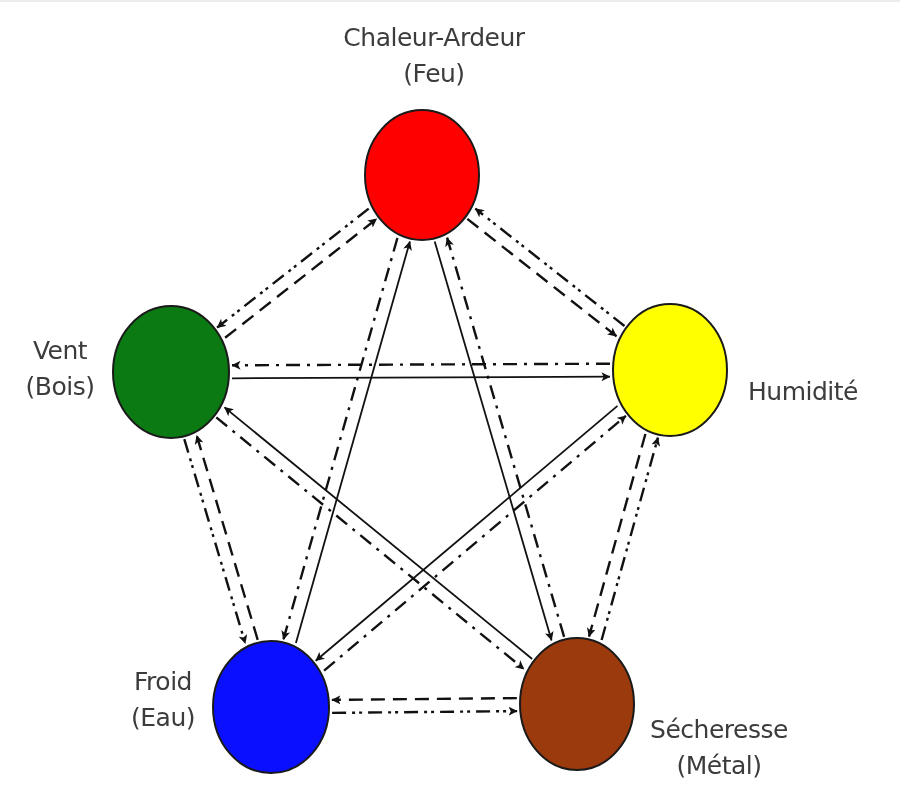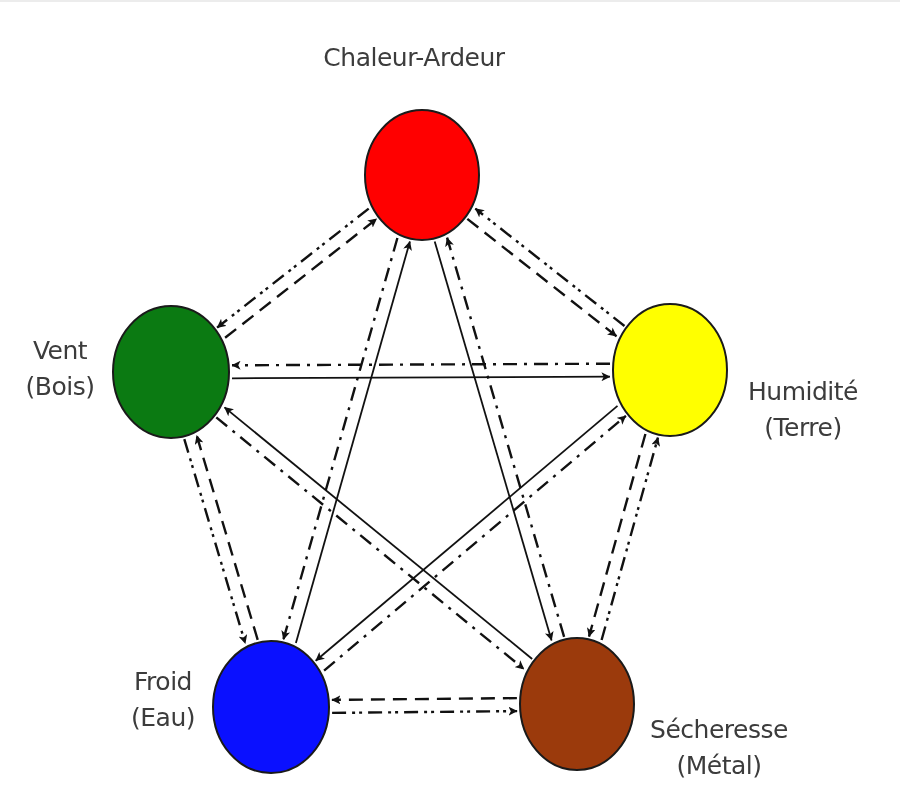--- a/index.html
+++ b/index.html
@@ -55,26 +55,26 @@
       </g>
     <g id="nodes-layer">
         <ellipse cx="422" cy="175" rx="57" ry="65" fill="#ff0000" stroke="#1a1a1a" stroke-width="2"></ellipse>
         <ellipse cx="670" cy="370" rx="57" ry="66" fill="#ffff00" stroke="#1a1a1a" stroke-width="2"></ellipse>
         <ellipse cx="577" cy="704" rx="57" ry="66" fill="#9b3a0c" stroke="#1a1a1a" stroke-width="2"></ellipse>
         <ellipse cx="271" cy="707" rx="58" ry="66" fill="#0a10ff" stroke="#1a1a1a" stroke-width="2"></ellipse>
         <ellipse cx="171" cy="372" rx="58" ry="66" fill="#0b7a12" stroke="#1a1a1a" stroke-width="2"></ellipse>
       </g>
   </svg>
 
-  <div class="label" style="left:414px; top:20px;margin-top:20px;">
+  <div class="label" style="left:434px; top:20px;">
     <span>Chaleur-Ardeur</span>
+    <span>(Feu)</span>
   </div>
   <div class="label" style="left:803px; top:334px;margin-top:40px;">
     <span>Humidité</span>
-    <span>(Terre)</span>
   </div>
   <div class="label" style="left:719px; top:664px;margin-top:48px;">
     <span>Sécheresse</span>
     <span>(Métal)</span>
   </div>
   <div class="label" style="left:60px; top:333px;">
     <span>Vent</span>
     <span>(Bois)</span>
   </div>
   <div class="label" style="left:163px; top:664px;">

